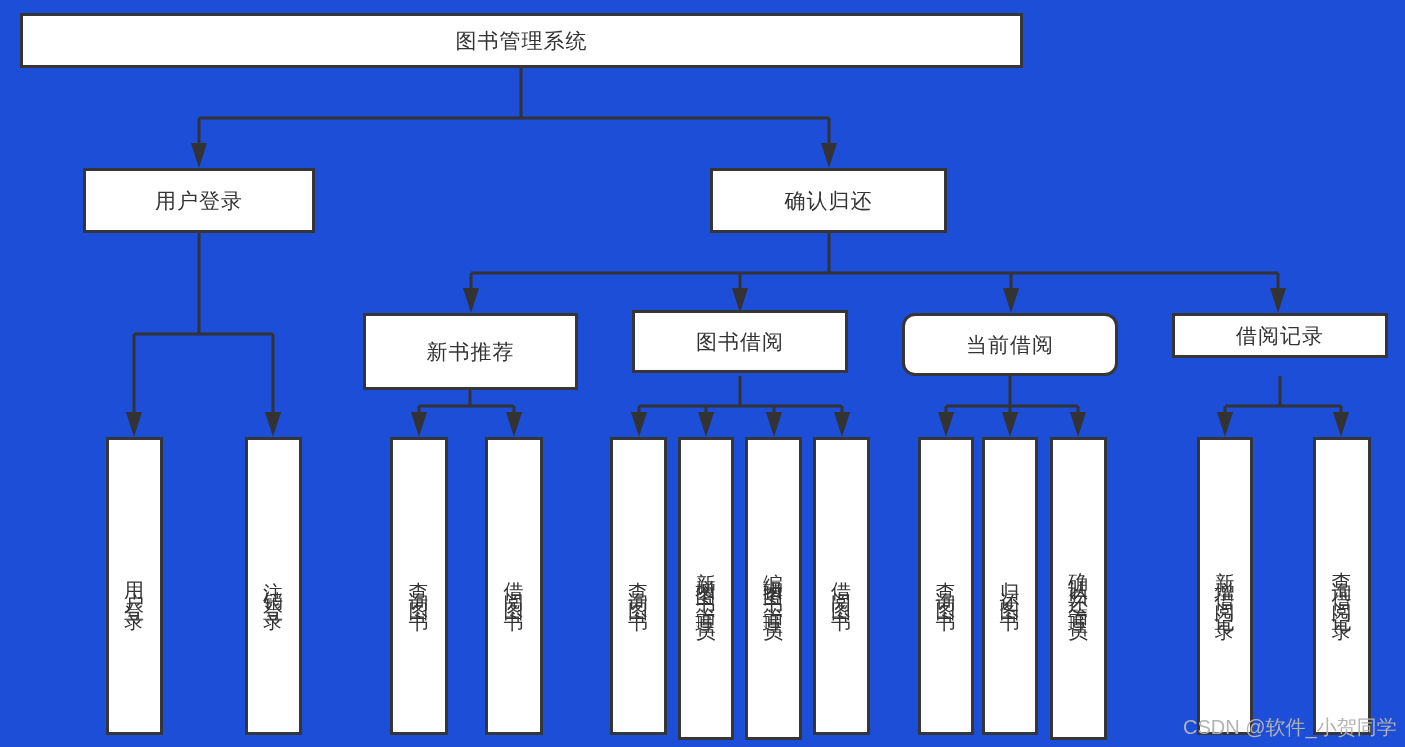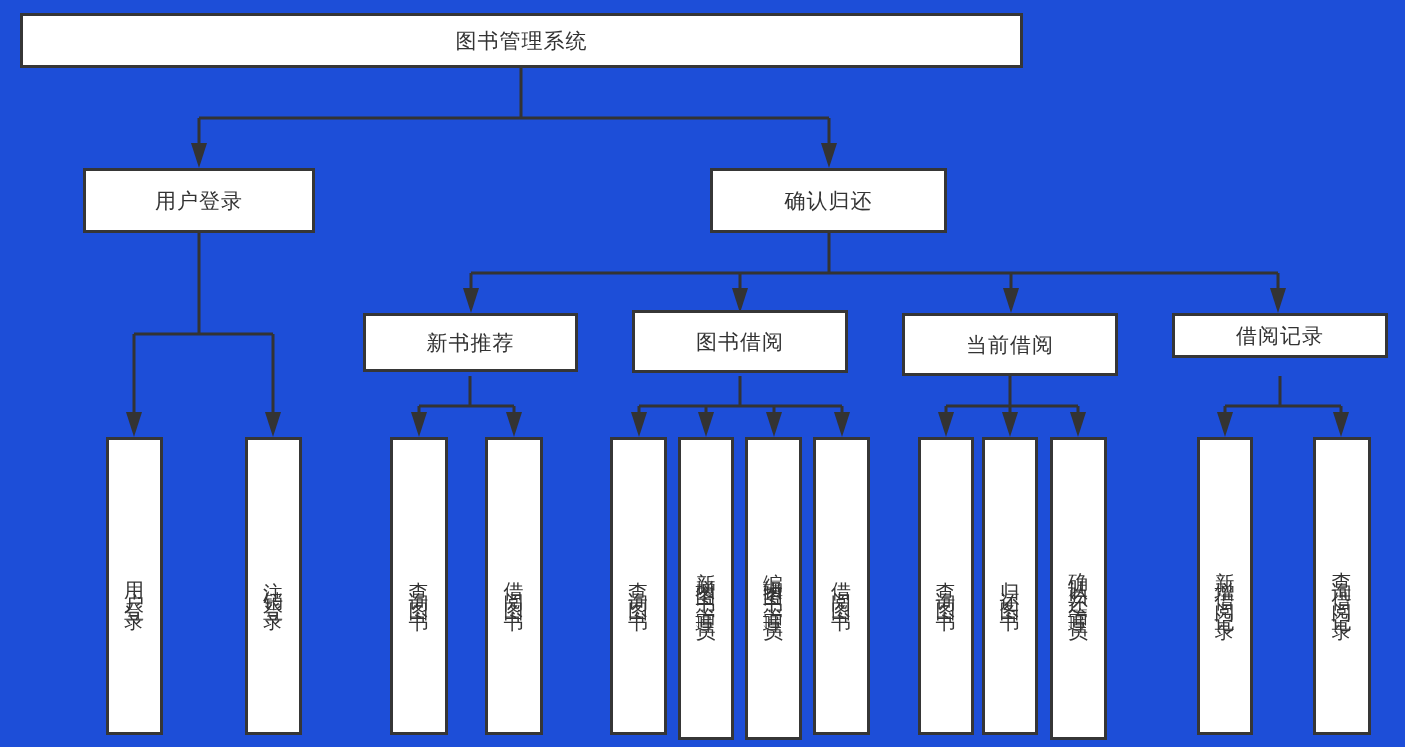--- a/index.html
+++ b/index.html
@@ -35,23 +35,23 @@
     line-height: 1;
     white-space: nowrap;
   }
   .leaf.long .v-label { letter-spacing: 7px; }
   
   #root-box   { left: 20px;   top: 13px;  width: 1003px; height: 55px; }
   
   #l2-login   { left: 83px;   top: 168px; width: 232px;  height: 65px; }
   #l2-mgmt    { left: 710px;  top: 168px; width: 237px;  height: 65px; }
   
-  #l3-newbook { left: 363px;  top: 313px; width: 215px;  height: 59px; }
+  #l3-newbook { left: 363px;  top: 313px; width: 215px;  height: 77px; }
   #l3-borrow  { left: 632px;  top: 310px; width: 216px;  height: 63px; }
-  #l3-current { left: 902px;  top: 313px; width: 216px;  height: 63px; }
+  #l3-current { left: 902px;  top: 313px; width: 216px;  height: 63px; border-radius: 13px; }
   #l3-records { left: 1172px; top: 313px; width: 216px;  height: 45px; }
   
   .leaf { top: 437px; height: 298px; width: 57px; }
   .leaf.long { height: 303px; }
   #leaf-0  { left: 106px; }
   #leaf-1  { left: 245px; }
   #leaf-2  { left: 390px; width: 58px; }
   #leaf-3  { left: 485px; width: 58px; }
   #leaf-4  { left: 610px; }
   #leaf-5  { left: 678px; width: 56px; }
@@ -174,14 +174,15 @@
   <div class="box leaf long" id="leaf-10">
     <span class="v-label">确认归还（管理员）</span>
   </div>
   <div class="box leaf" id="leaf-11">
     <span class="v-label">新增借阅记录</span>
   </div>
   <div class="box leaf" id="leaf-12">
     <span class="v-label">查询借阅记录</span>
   </div>
 
+  <div id="watermark">CSDN @软件_小贺同学</div>
 
 </div>
 
 </body></html>

